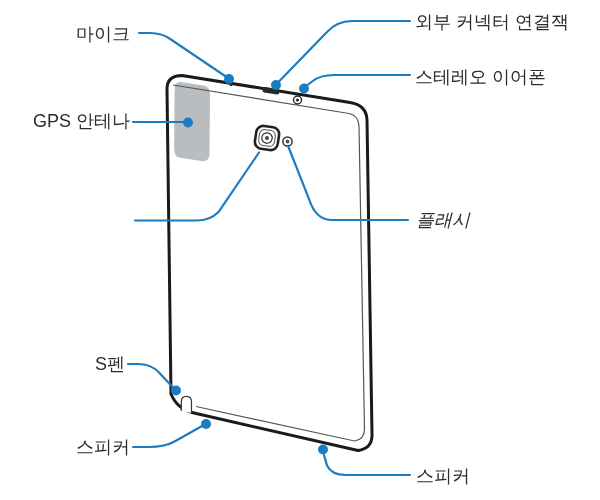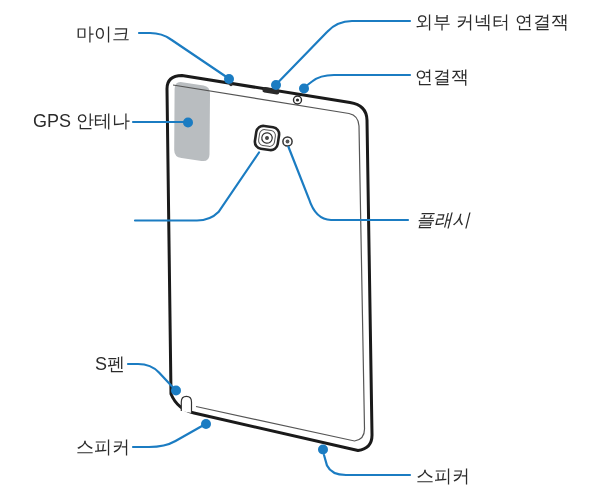--- a/index.html
+++ b/index.html
@@ -90,21 +90,21 @@
       <circle cx="206" cy="424" r="5"></circle>
       <circle cx="323" cy="449.5" r="5"></circle>
     </g>
   </svg>
 
   <div class="callout-label align-right" style="right:470px; top:23px;">마이크</div>
 
   <div class="callout-label" style="left:415px; top:11px;">외부 커넥터 연결잭</div>
 
   <div class="callout-label" style="left:415px; top:66px;">
-    <div>연결잭</div>
+    <div>스테레오 이어폰</div>
   </div>
 
   <div class="callout-label align-right" style="right:470px; top:110px;">GPS 안테나</div>
 
 
   <div class="callout-label" style="left:416px; top:209px;font-style:italic;">플래시</div>
 
   <div class="callout-label align-right" style="right:475px; top:353px;">S펜</div>
 
   <div class="callout-label align-right" style="right:470px; top:436px;">스피커</div>

